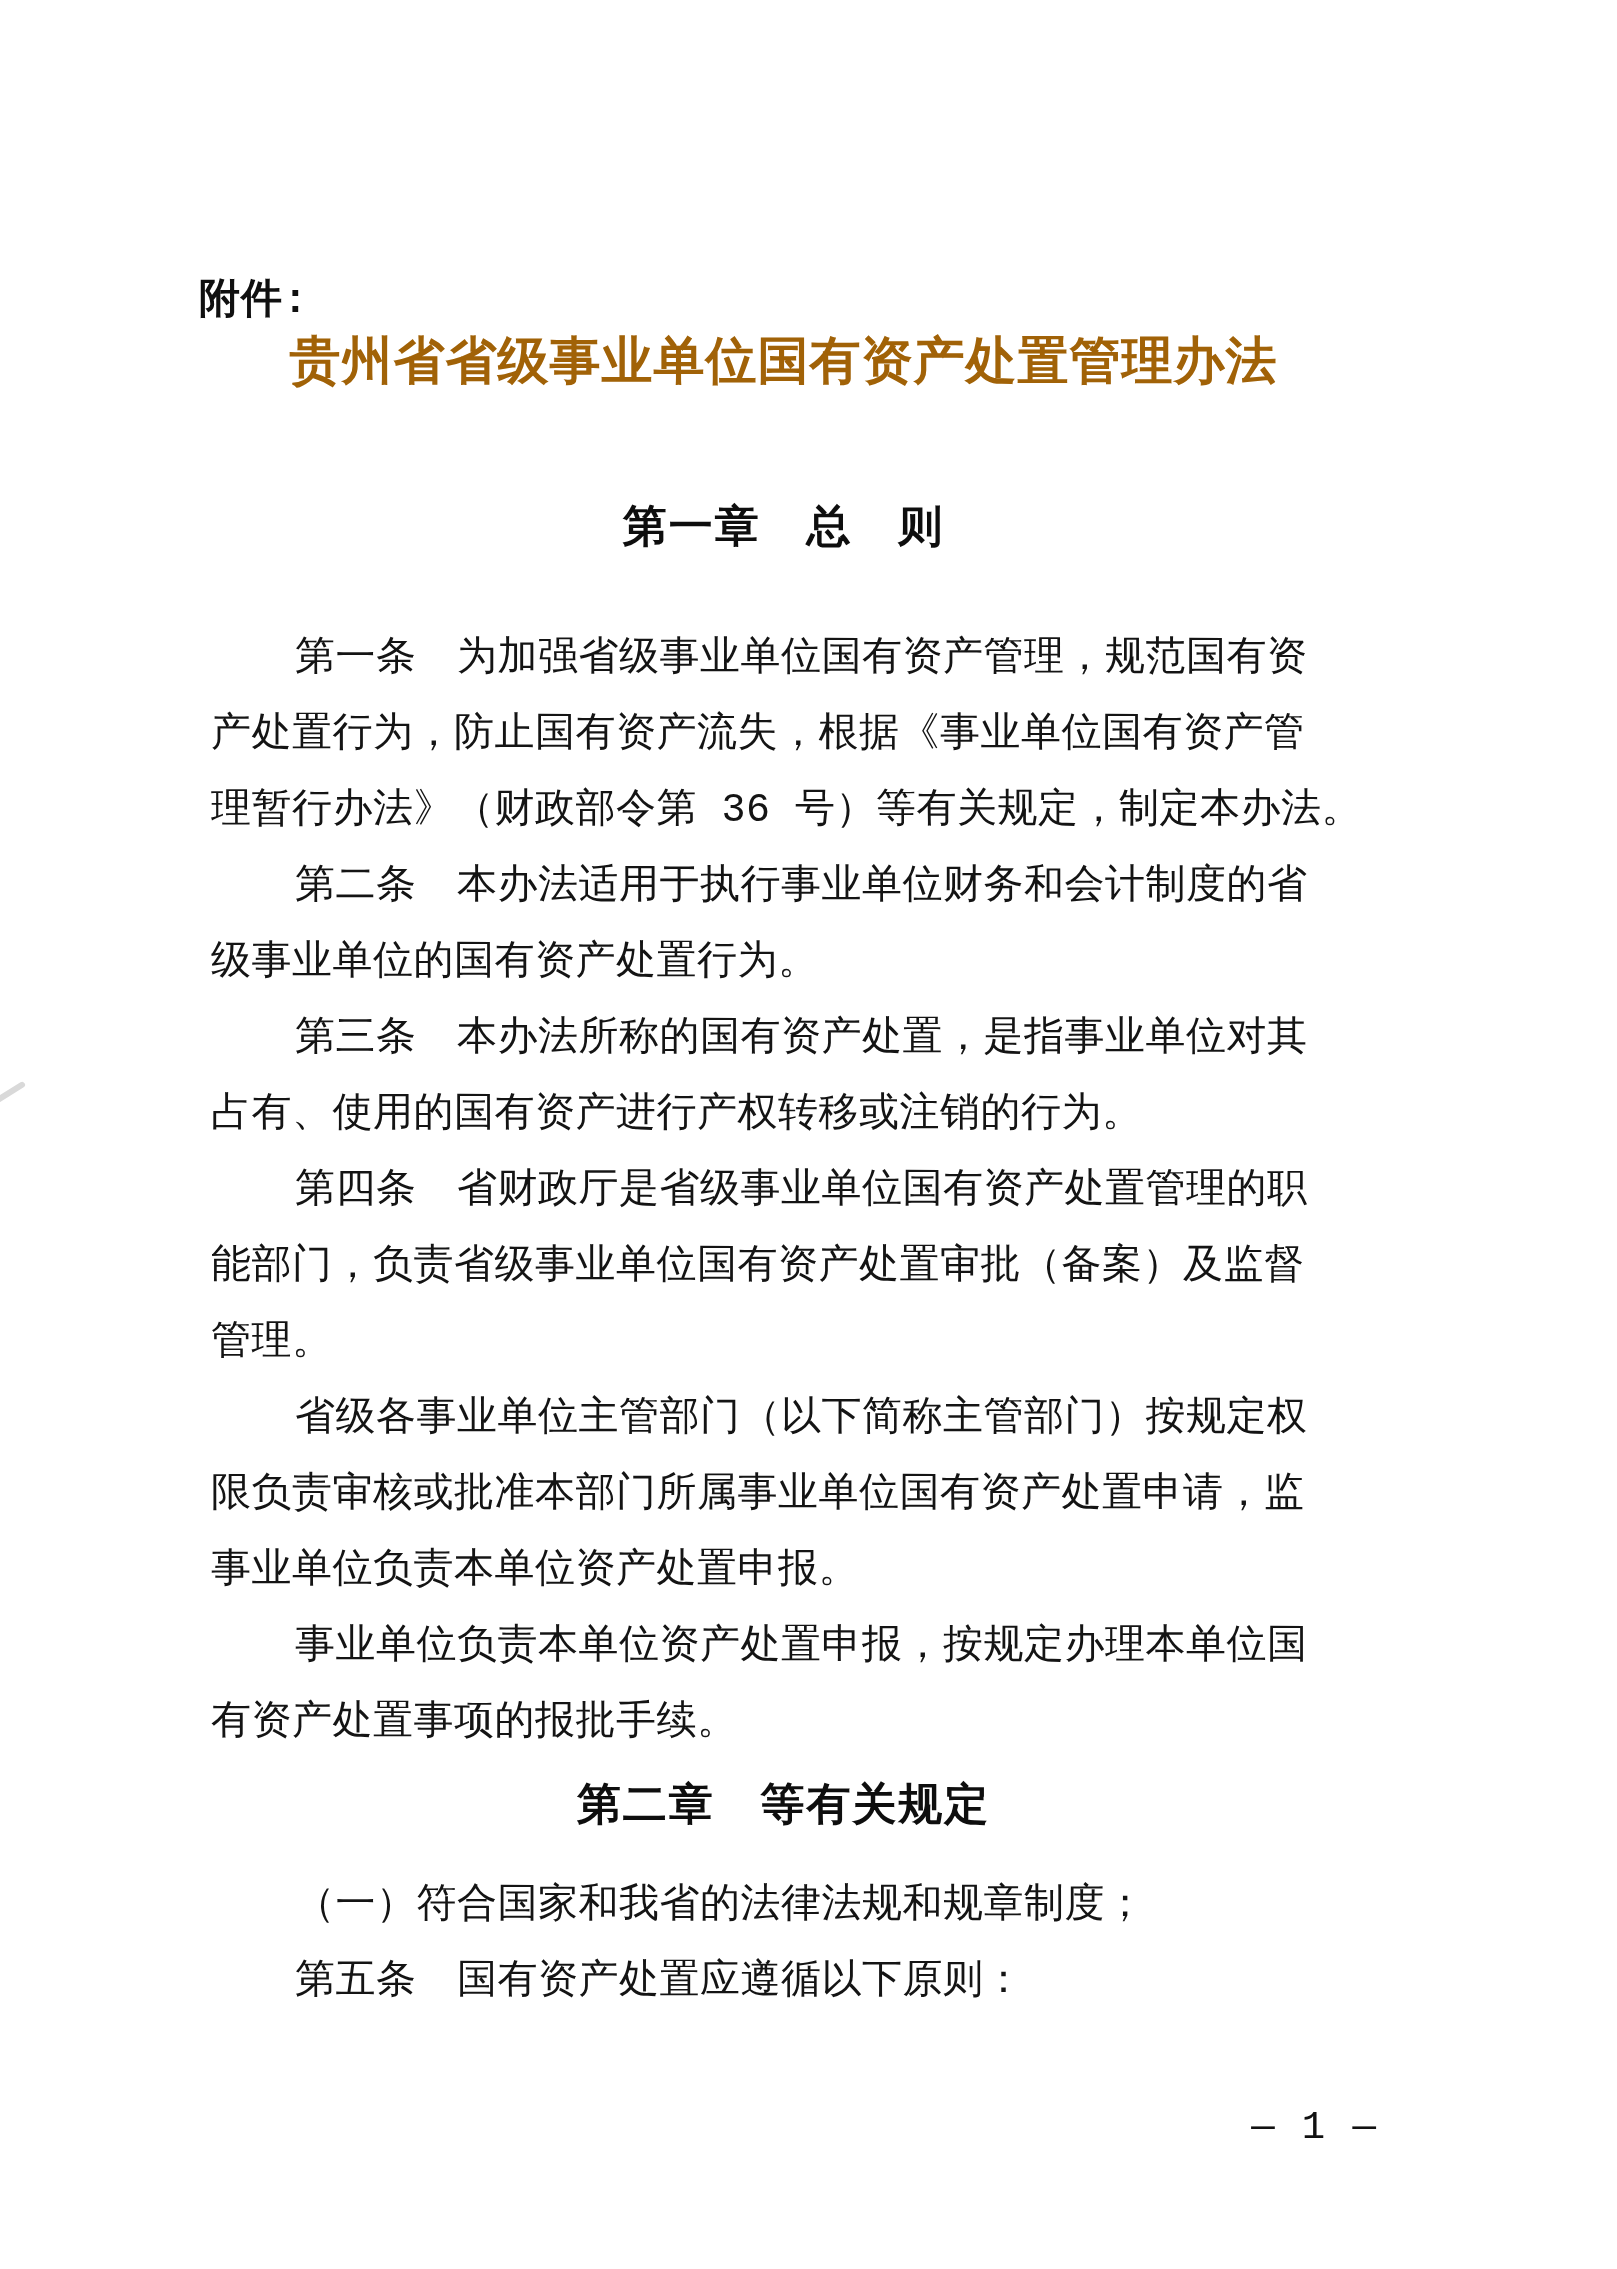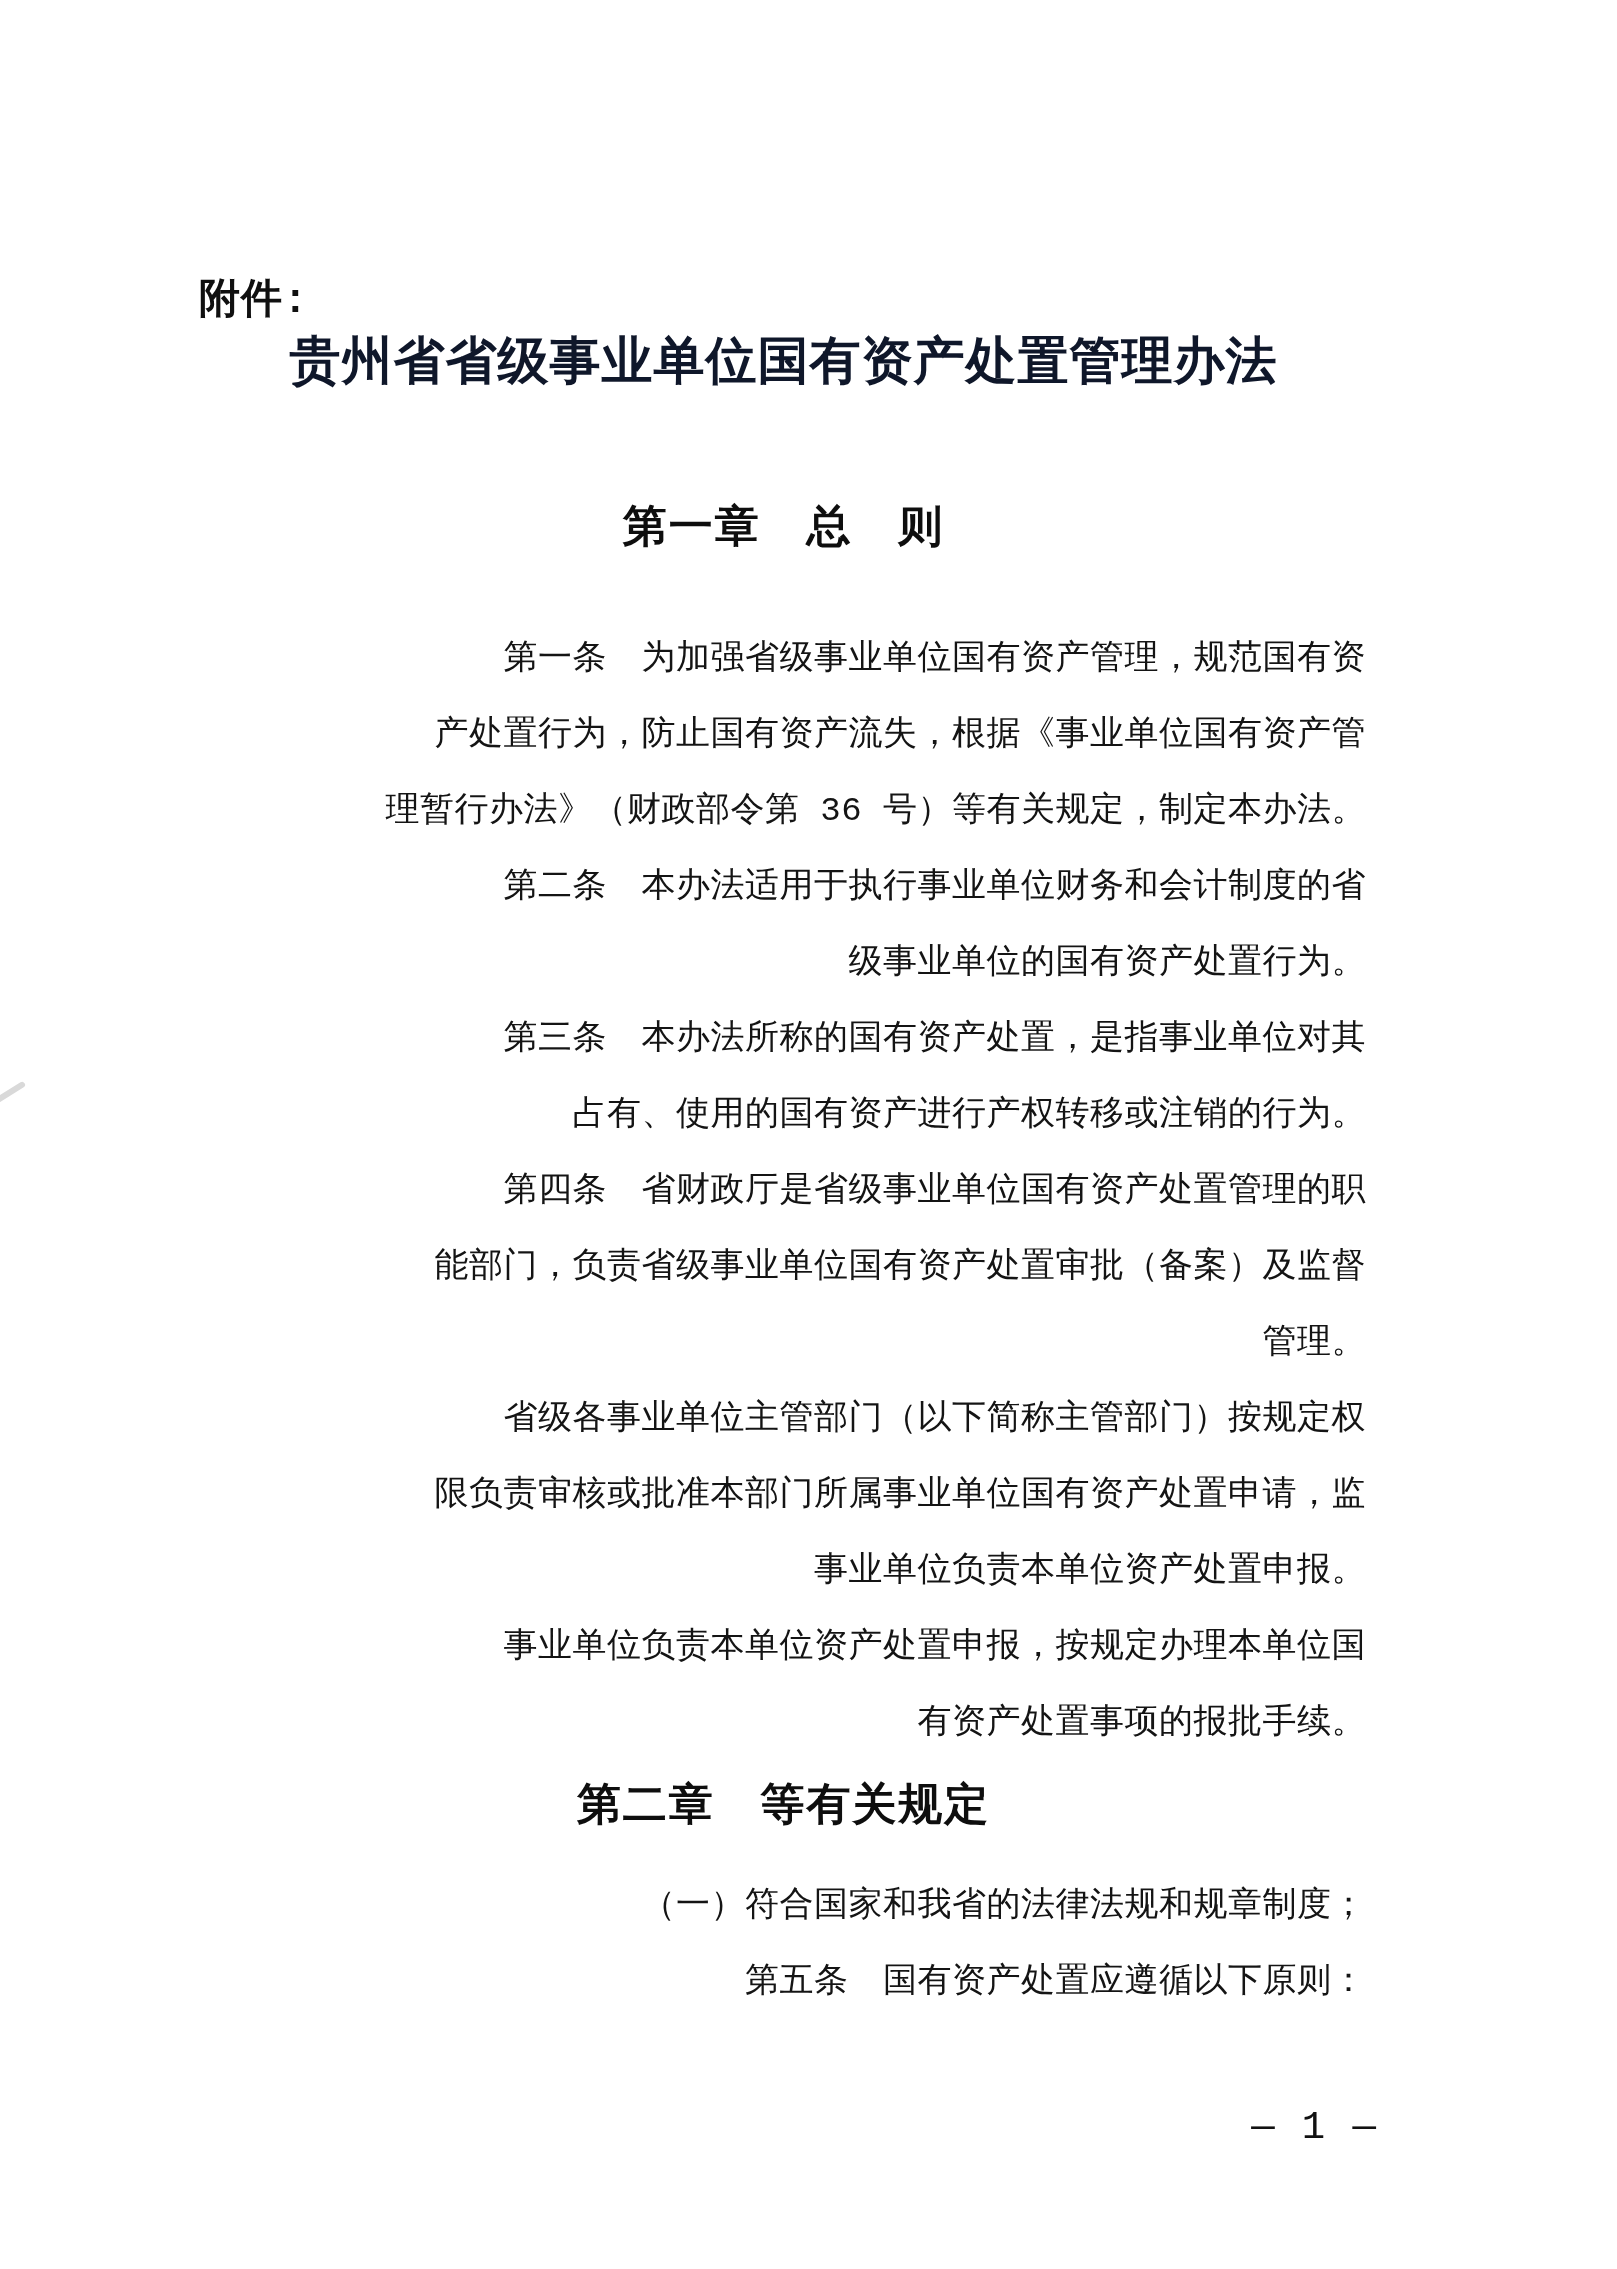--- a/index.html
+++ b/index.html
@@ -30,45 +30,44 @@
     position: absolute;
     left: 211px;
     top: 334px;
     width: 1145px;
     margin: 0;
     text-align: center;
     font-size: 51px;
     font-weight: 800;
     letter-spacing: 1px;
     line-height: 1.2;
-    color: #0f172a;
+    color: #a16207;
   }
   .chapter-heading {
     position: absolute;
     left: 211px;
     width: 1145px;
     margin: 0;
     text-align: center;
     font-size: 44px;
     font-weight: 700;
     letter-spacing: 1.9px;
     line-height: 1.15;
     color: #0e0e0e;
   }
   .ch1-heading { top: 504px; }
   .ch2-heading { top: 1782px; }
   .body-block {
     position: absolute;
     left: 211px;
     width: 1155px;
-    font-size: 34px;
+    font-size: 40px;
     letter-spacing: 0.5px;
     line-height: 76px;
     color: #141414;
-    text-align: right;
   }
   .ch1-body { top: 621px; }
   .ch2-body { top: 1868px; }
   .body-line {
     white-space: nowrap;
     height: 76px;
   }
   .body-line.indented {
     padding-left: 84px;
   }

